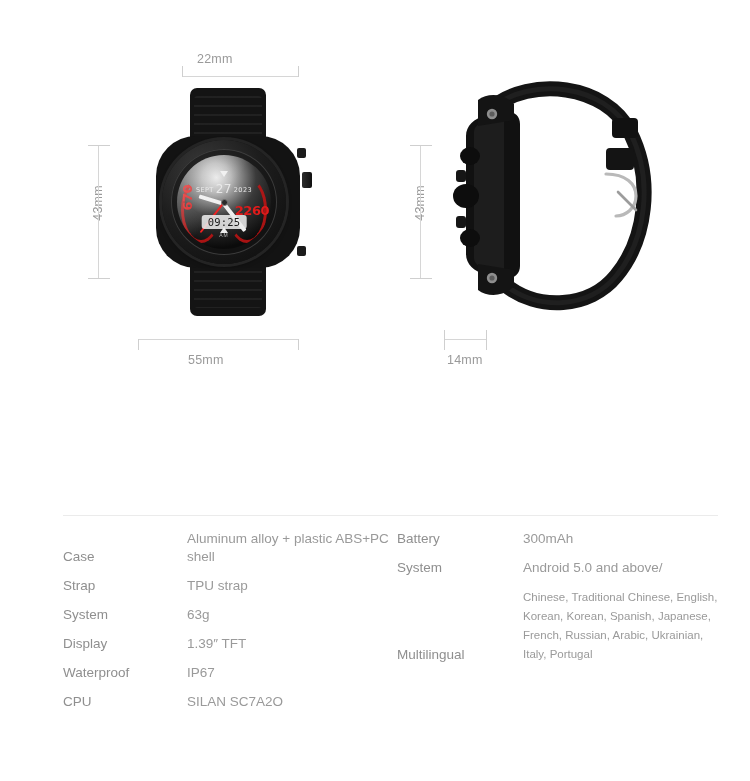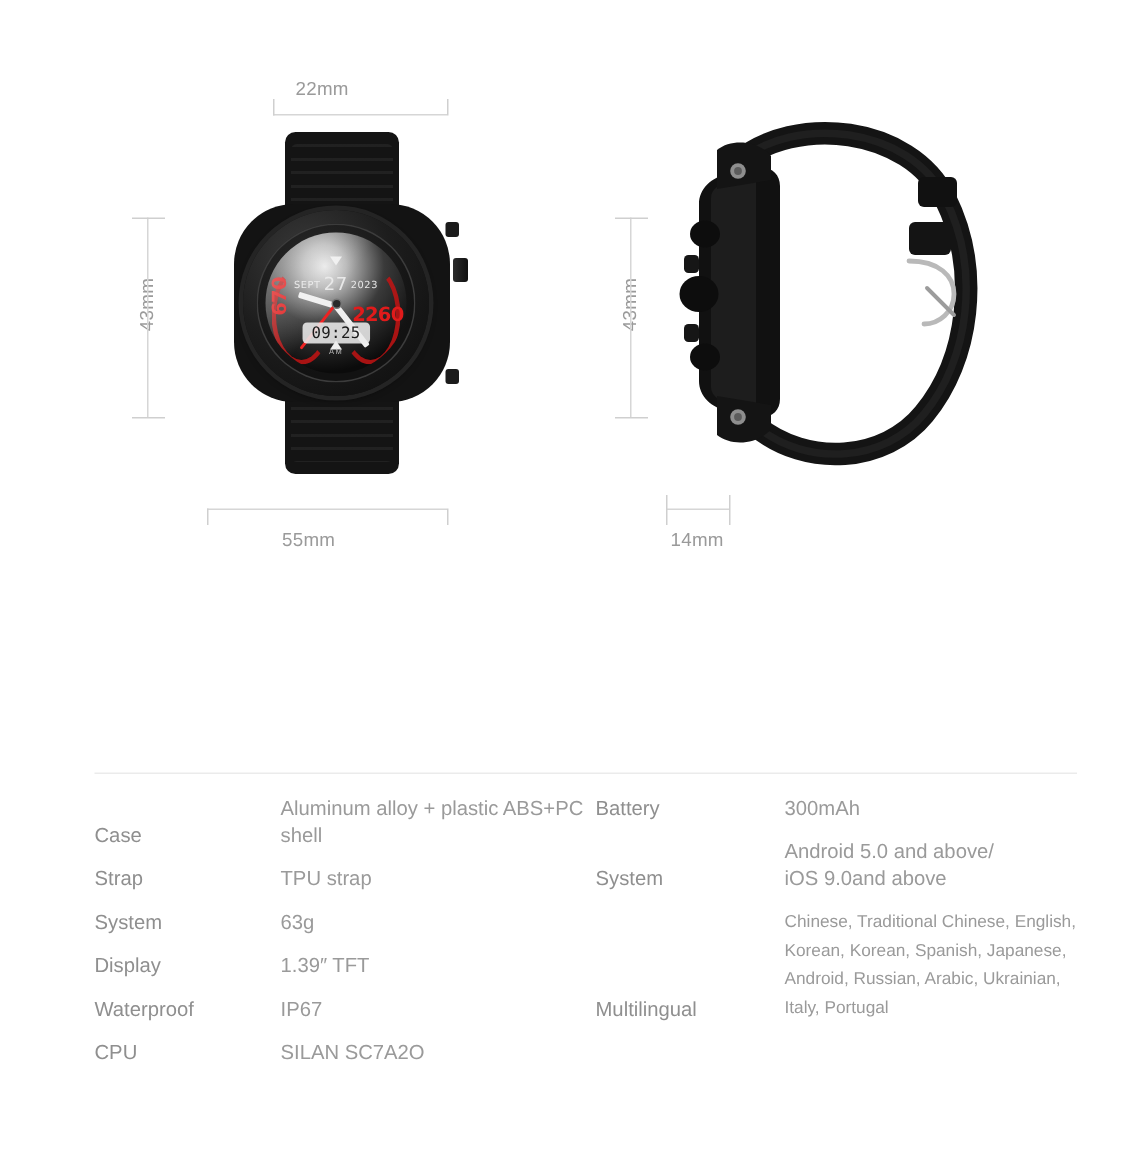--- a/index.html
+++ b/index.html
@@ -311,27 +311,26 @@
 
     <div class="col right">
       <div class="row">
         <div class="k">Battery</div>
         <div class="v">300mAh</div>
       </div>
       <div class="row">
         <div class="k">System</div>
         <div class="v">
           <span class="l2">Android 5.0 and above/</span>
-          <span class="l2">iOS  9.0and above</span>
         </div>
       </div>
       <div class="row lang" style="margin-top:6px;">
         <div class="k">Multilingual</div>
         <div class="v">
           <span class="l">Chinese, Traditional Chinese, English,</span>
           <span class="l">Korean, Korean, Spanish, Japanese,</span>
-          <span class="l">Android,  Russian,  Arabic,  Ukrainian,</span>
+          <span class="l">French,  Russian,  Arabic,  Ukrainian,</span>
           <span class="l">Italy, Portugal</span>
         </div>
       </div>
     </div>
   </div>
 </div>
 
 </body></html>

